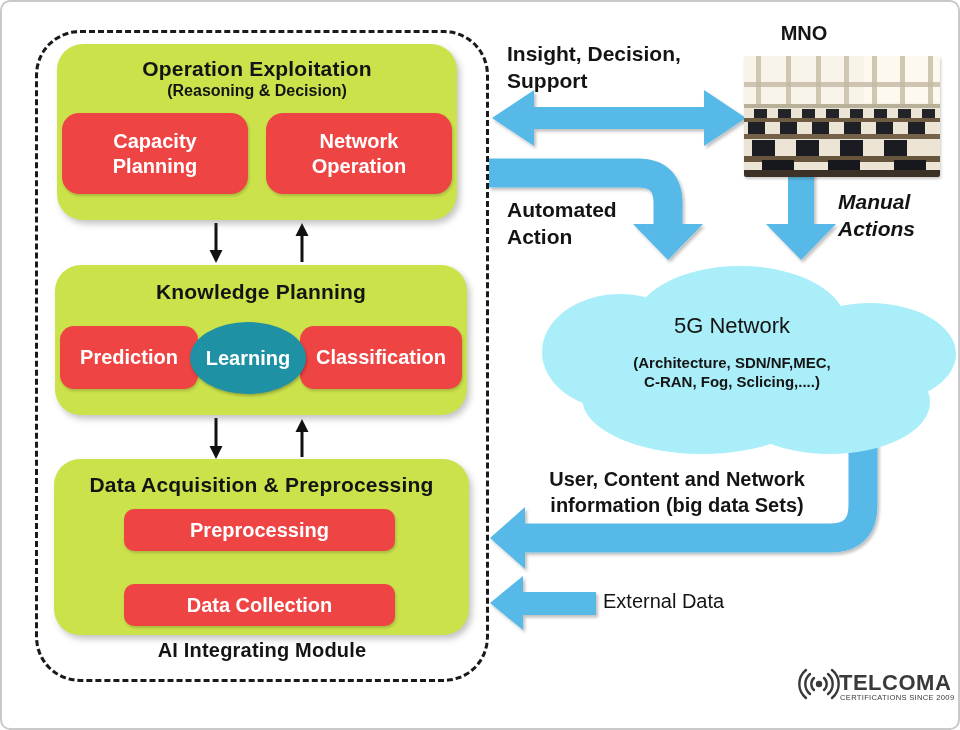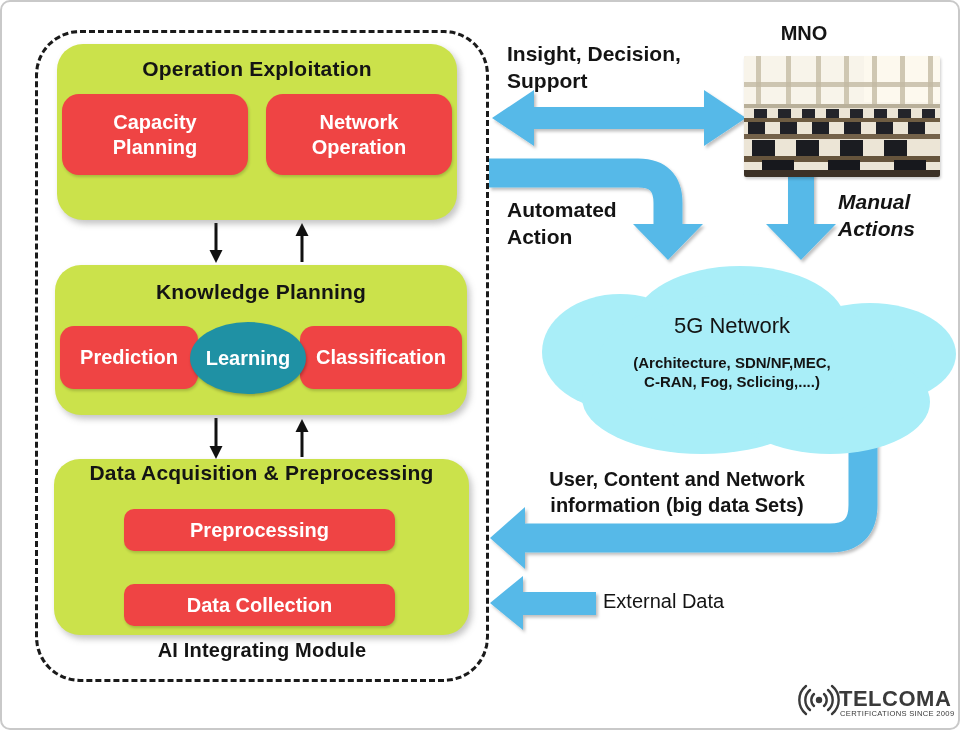--- a/index.html
+++ b/index.html
@@ -26,21 +26,21 @@
   
   .layer {
     position:absolute; background:#cbe24b; border-radius:26px;
     box-shadow:3px 4px 6px rgba(90,90,90,.35); text-align:center;
   }
   .layer-title { font-size:21px; font-weight:700; letter-spacing:.2px; }
   .layer-subtitle { font-size:16px; font-weight:600; margin-top:1px; }
 
   .layer-exploitation { left:55px; top:42px; width:400px; height:176px; padding-top:13px; }
   .layer-discovery    { left:53px; top:263px; width:412px; height:150px; padding-top:15px; }
-  .layer-data         { left:52px; top:457px; width:415px; height:176px; padding-top:2px; }
+  .layer-data         { left:52px; top:457px; width:415px; height:176px; padding-top:14px; }
 
   .bluebox {
     background:#ef4444; color:#fff; font-weight:700;
     display:flex; align-items:center; justify-content:center; text-align:center;
     box-shadow:1px 2px 3px rgba(0,0,0,.18);
   }
   .row-exploitation { display:flex; justify-content:center; gap:18px; margin-top:13px; }
   .row-exploitation .bluebox { width:186px; height:81px; border-radius:17px; font-size:20px; line-height:25px; }
 
   .box-prediction     { position:absolute; left:5px;  top:61px; width:138px; height:63px; border-radius:14px; font-size:20px; }
@@ -66,21 +66,21 @@
   .cloud-title    { left:580px; top:311px; width:300px; text-align:center; font-size:22px; font-weight:400; z-index:3; }
   .cloud-subtitle { left:565px; top:351px; width:330px; text-align:center; font-size:15px; line-height:19px; font-weight:600; z-index:3; }
 
   .connectors { position:absolute; left:0; top:0; width:960px; height:730px; pointer-events:none; }
 
   
   .mno-photo {
     position:absolute; left:742px; top:54px; width:196px; height:121px;
     border-radius:2px; overflow:hidden; box-shadow:1px 2px 3px rgba(0,0,0,.2);
   }
-  .logo { position:absolute; left:796px; top:680px; width:156px; height:40px; }
+  .logo { position:absolute; left:796px; top:664px; width:156px; height:40px; }
 </style>
 </head>
 <body>
 
 <div class="canvas">
 
   <svg class="connectors" viewBox="0 0 960 730">
     <defs>
       <filter id="ds" x="-20%" y="-20%" width="150%" height="150%">
         <feDropShadow dx="2" dy="2.5" stdDeviation="1.6" flood-color="#000" flood-opacity="0.25"></feDropShadow>
@@ -126,20 +126,21 @@
         <polygon points="300,417 293.5,430 306.5,430" stroke="none"></polygon>
       <line x1="258" y1="579" x2="258" y2="558"></line>
         <polygon points="258,548 251.5,561 264.5,561" stroke="none"></polygon>
     </g>
   </svg>
 
   <div class="module-frame"></div>
 
   <div class="layer layer-exploitation">
     <div class="layer-title">Operation Exploitation</div>
+    <div class="layer-subtitle">(Reasoning &amp; Decision)</div>
     <div class="row-exploitation">
       <div class="bluebox preline">Capacity
 Planning</div>
       <div class="bluebox preline">Network
 Operation</div>
     </div>
   </div>
 
   <div class="layer layer-discovery">
     <div class="layer-title">Knowledge Planning</div>

